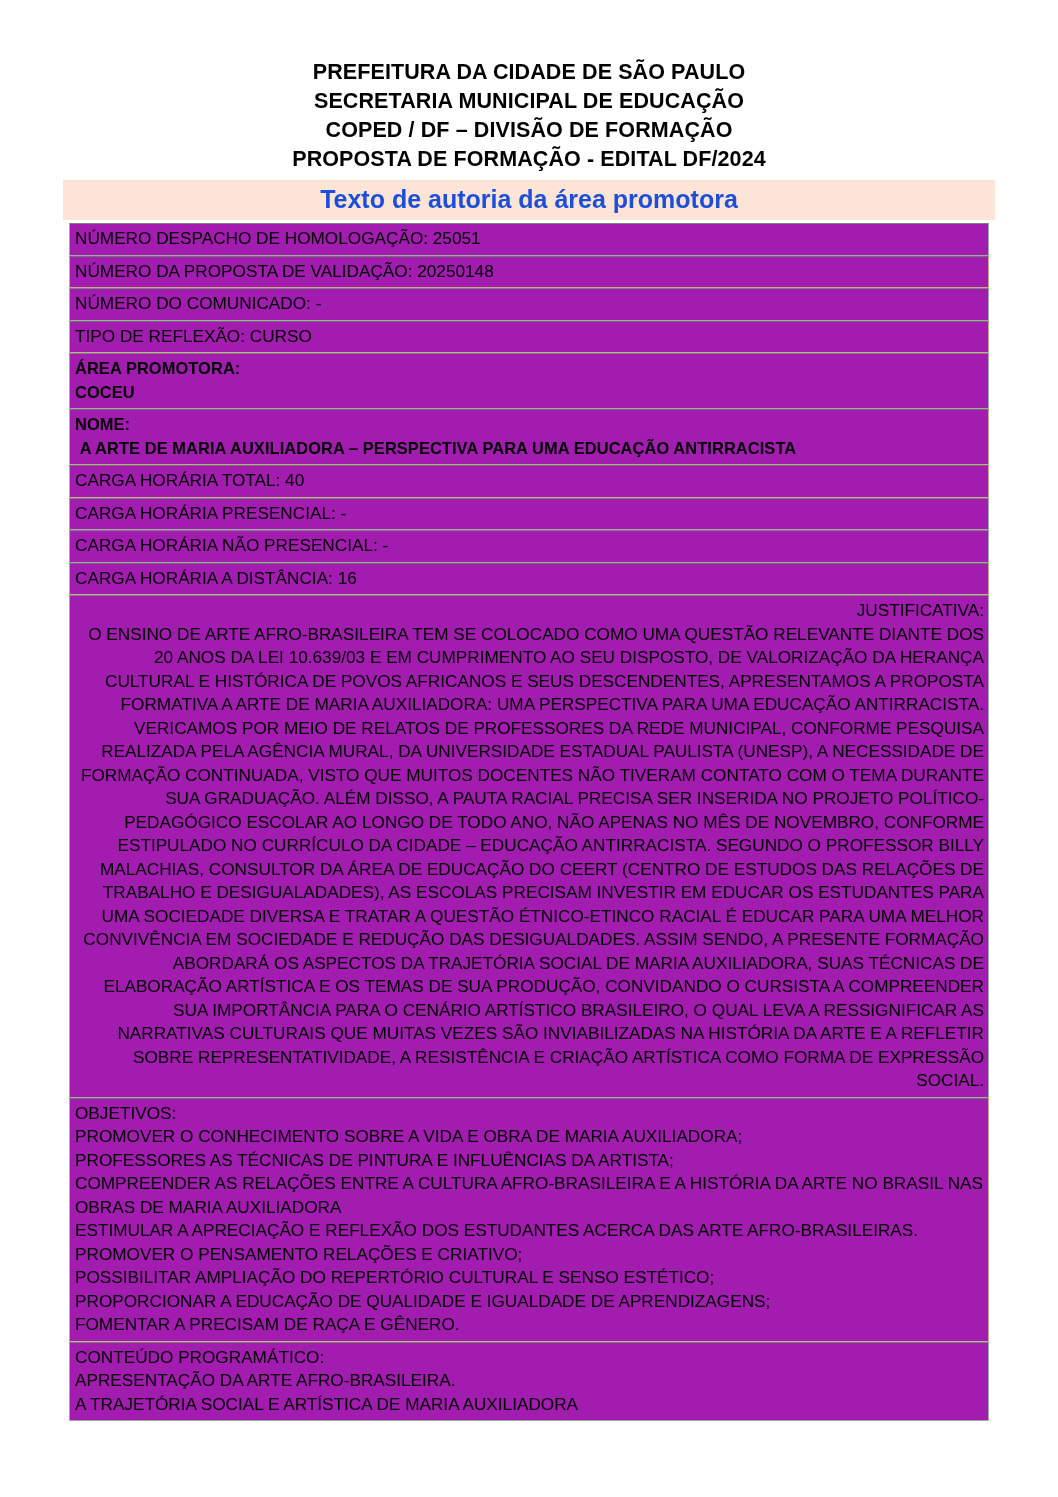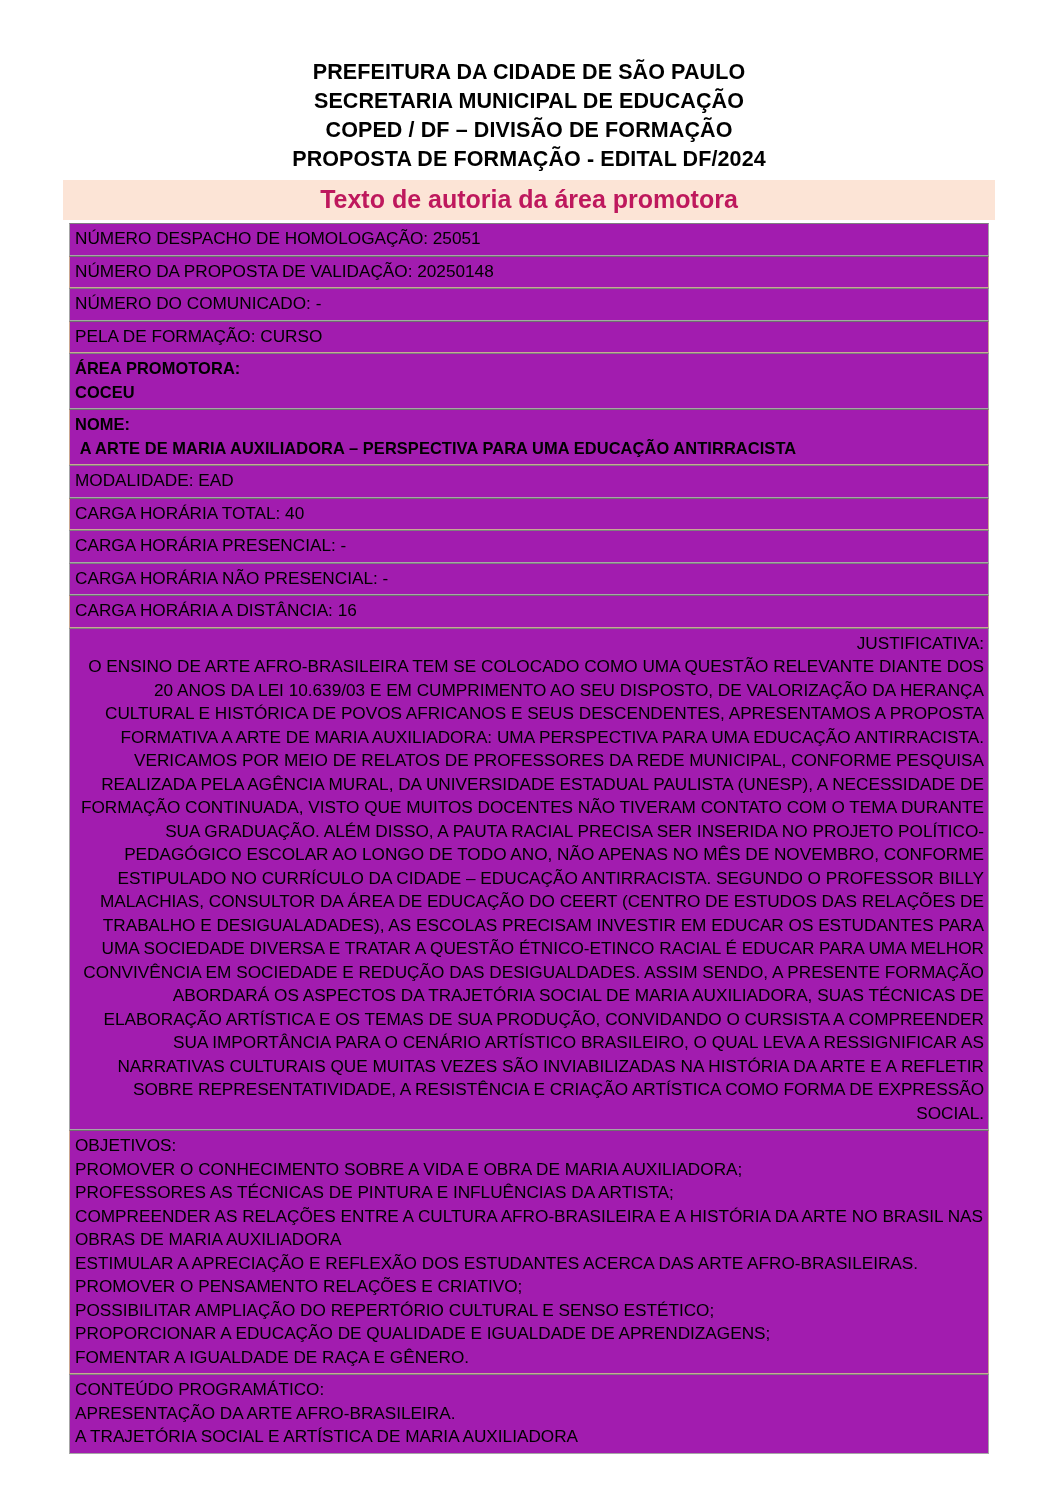--- a/index.html
+++ b/index.html
@@ -38,21 +38,21 @@
   
   .banner {
     margin: 6px auto 0 auto;
     width: 932px;
     background: #fce4d6;
     text-align: center;
     padding: 4px 0 6px 0;
     box-sizing: border-box;
   }
   .banner-text {
-    color: #be185d;
+    color: #1d4ed8;
     font-size: 25px;
     font-weight: bold;
     line-height: 30px;
   }
 
   
   .tbl {
     width: 920px;
     margin: 3px auto 0 auto;
     border-collapse: separate;
@@ -103,36 +103,33 @@
       <tr class="plain">
         <td class="cell">NÚMERO DESPACHO DE HOMOLOGAÇÃO:  25051</td>
       </tr>
       <tr class="shaded">
         <td class="cell">NÚMERO DA PROPOSTA DE VALIDAÇÃO:  20250148</td>
       </tr>
       <tr class="plain">
         <td class="cell">NÚMERO DO COMUNICADO:  -</td>
       </tr>
       <tr class="shaded">
-        <td class="cell">PELA DE FORMAÇÃO: CURSO</td>
+        <td class="cell">TIPO DE REFLEXÃO: CURSO</td>
       </tr>
       <tr class="plain">
         <td class="cell">
           <span class="line bold-line">ÁREA PROMOTORA:</span>
           <span class="line bold-line">COCEU</span>
         </td>
       </tr>
       <tr class="shaded">
         <td class="cell">
           <span class="line bold-line">NOME:</span>
           <span class="line bold-line pre"> A ARTE DE MARIA AUXILIADORA – PERSPECTIVA PARA UMA EDUCAÇÃO ANTIRRACISTA</span>
         </td>
-      </tr>
-      <tr class="plain">
-        <td class="cell">MODALIDADE: EAD</td>
       </tr>
       <tr class="shaded">
         <td class="cell">CARGA HORÁRIA TOTAL: 40</td>
       </tr>
       <tr class="plain">
         <td class="cell">CARGA HORÁRIA PRESENCIAL:  -</td>
       </tr>
       <tr class="plain">
         <td class="cell">CARGA HORÁRIA NÃO PRESENCIAL:  -</td>
       </tr>
@@ -148,21 +145,21 @@
       <tr class="shaded">
         <td class="cell">
           <span class="line">OBJETIVOS:</span>
           <span class="line">PROMOVER O CONHECIMENTO SOBRE A VIDA E OBRA DE MARIA AUXILIADORA;</span>
           <span class="line">PROFESSORES AS TÉCNICAS DE PINTURA E INFLUÊNCIAS DA ARTISTA;</span>
           <span class="line">COMPREENDER AS RELAÇÕES ENTRE A CULTURA AFRO-BRASILEIRA E A HISTÓRIA DA ARTE NO BRASIL NAS OBRAS DE MARIA AUXILIADORA</span>
           <span class="line">ESTIMULAR A APRECIAÇÃO E REFLEXÃO DOS ESTUDANTES ACERCA DAS ARTE AFRO-BRASILEIRAS.</span>
           <span class="line">PROMOVER O PENSAMENTO RELAÇÕES E CRIATIVO;</span>
           <span class="line">POSSIBILITAR AMPLIAÇÃO DO REPERTÓRIO CULTURAL E SENSO ESTÉTICO;</span>
           <span class="line">PROPORCIONAR A EDUCAÇÃO DE QUALIDADE E IGUALDADE DE APRENDIZAGENS;</span>
-          <span class="line">FOMENTAR A IGUALDADE DE RAÇA E GÊNERO.</span>
+          <span class="line">FOMENTAR A PRECISAM DE RAÇA E GÊNERO.</span>
         </td>
       </tr>
       <tr class="plain">
         <td class="cell">
           <span class="line">CONTEÚDO PROGRAMÁTICO:</span>
           <span class="line">APRESENTAÇÃO DA ARTE AFRO-BRASILEIRA.</span>
           <span class="line">A TRAJETÓRIA SOCIAL E ARTÍSTICA DE MARIA AUXILIADORA</span>
         </td>
       </tr>
     </tbody>

